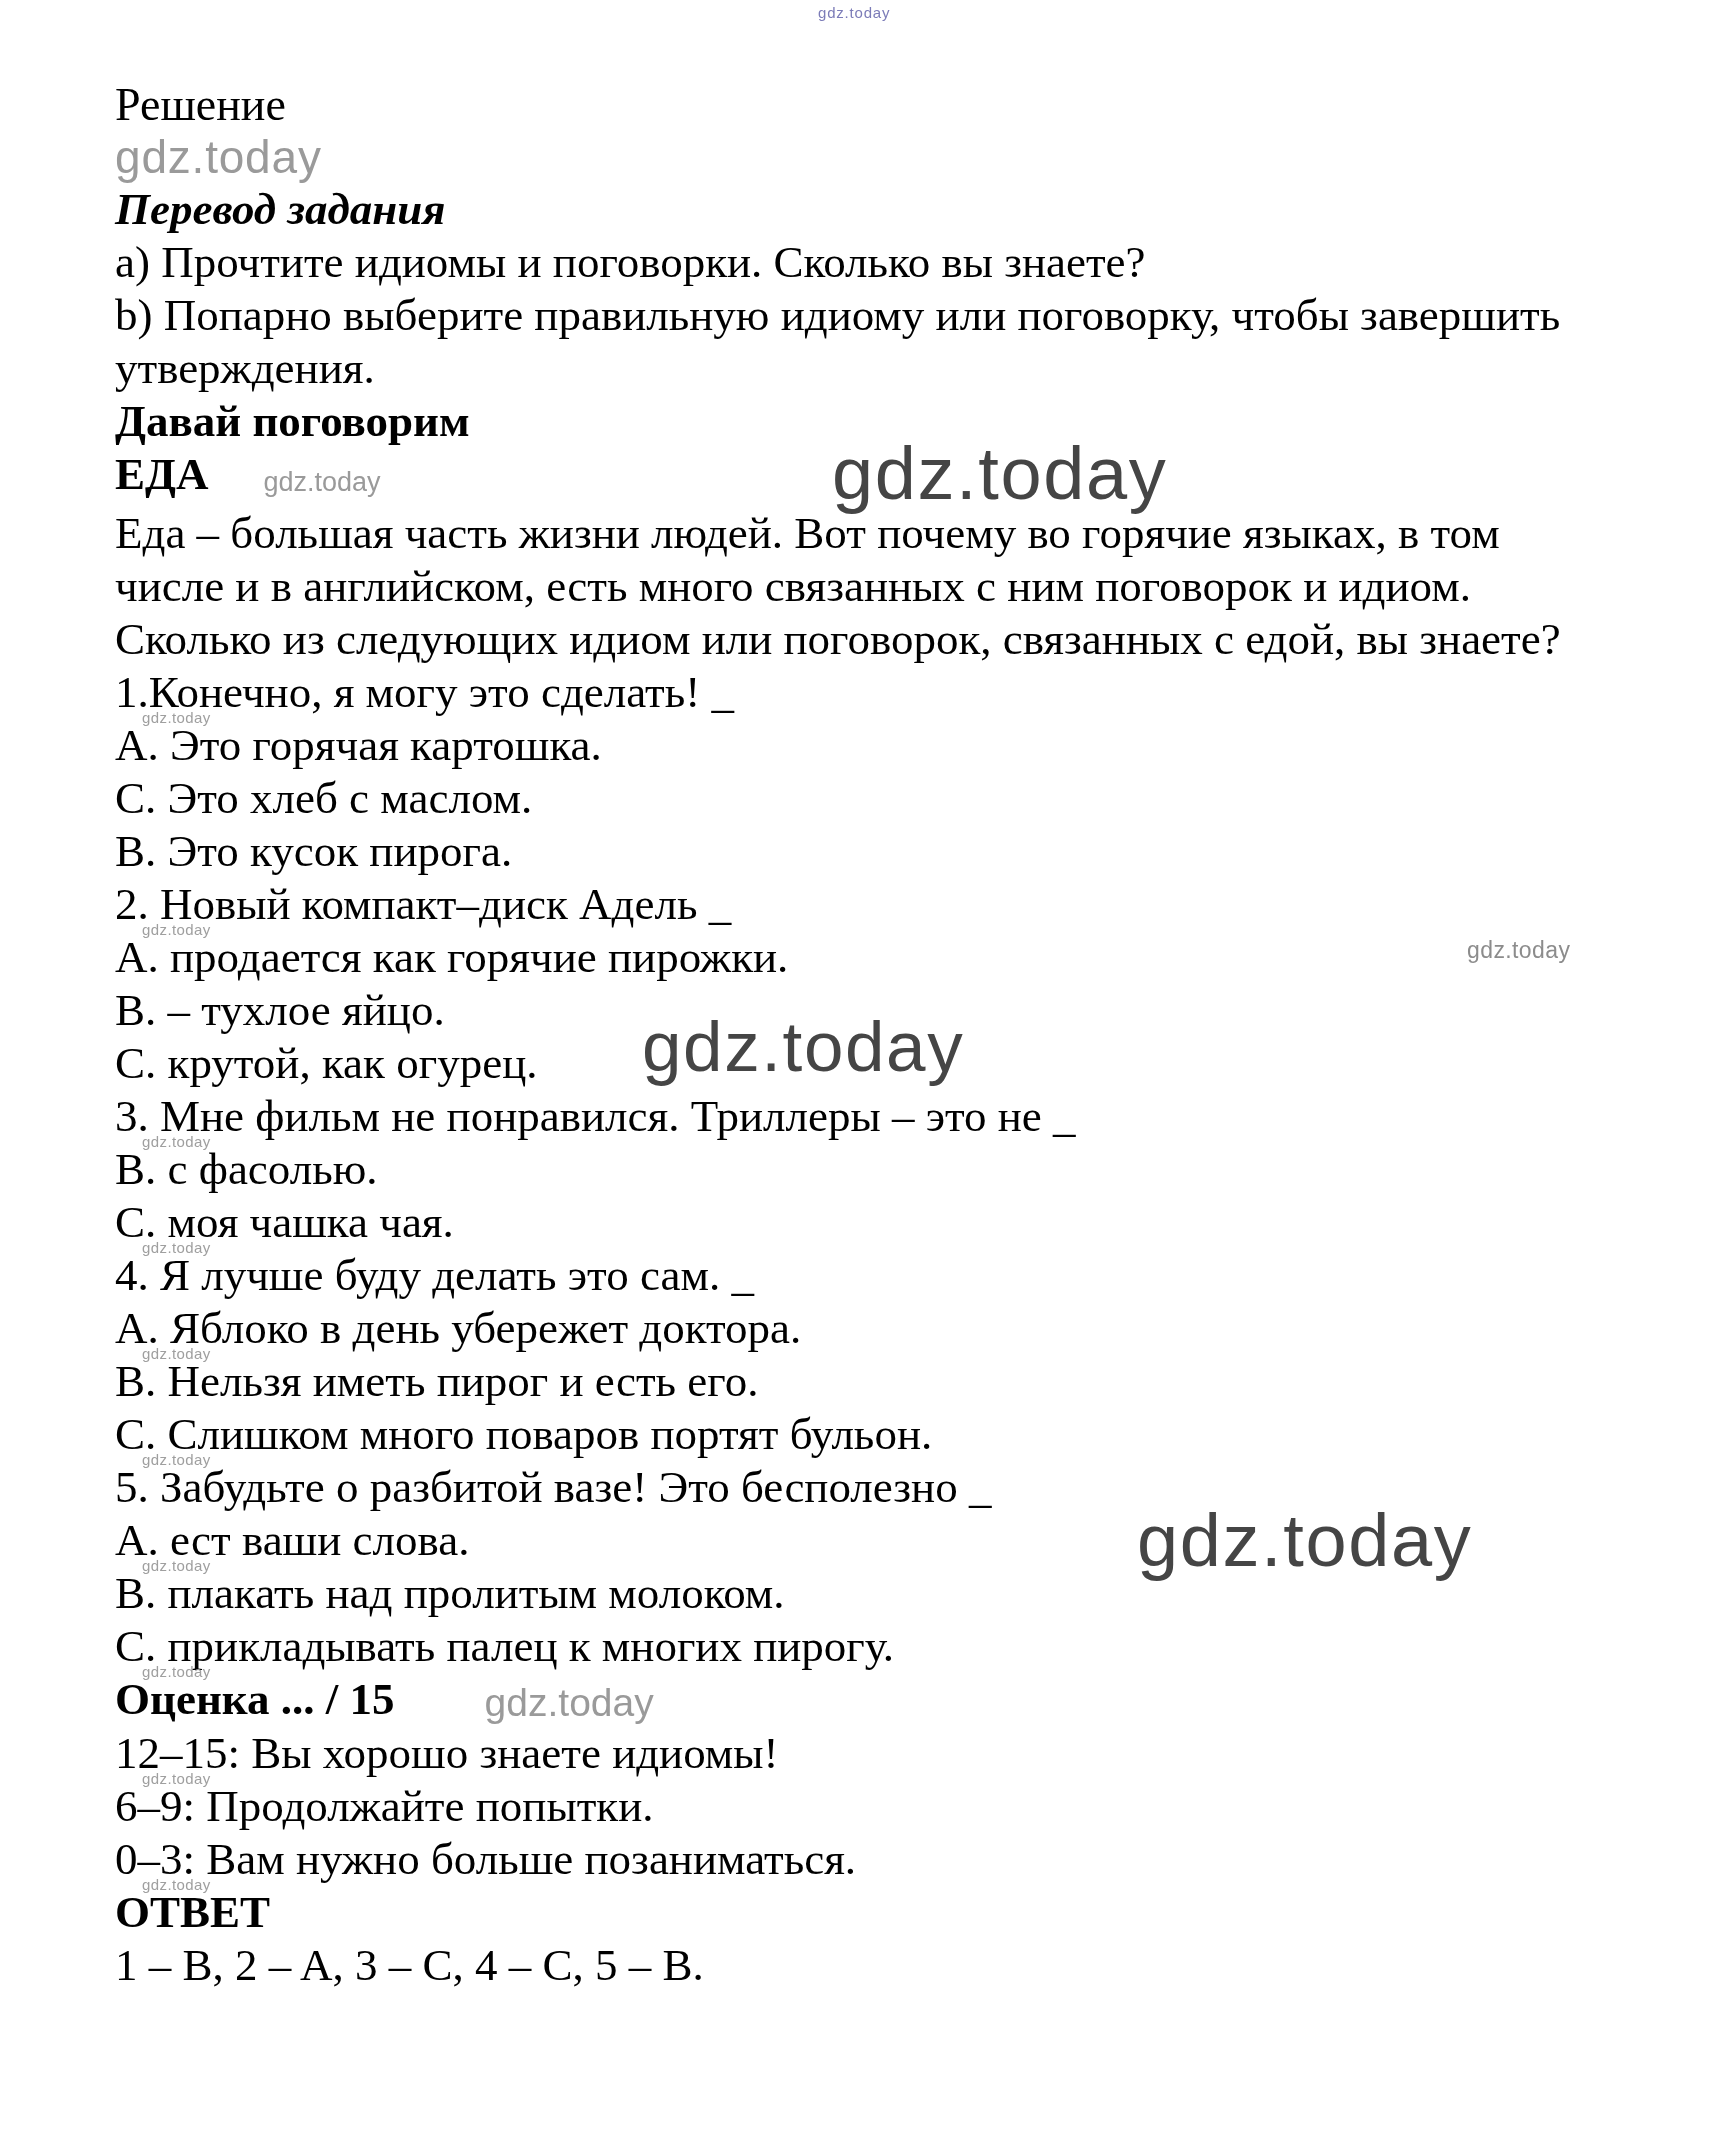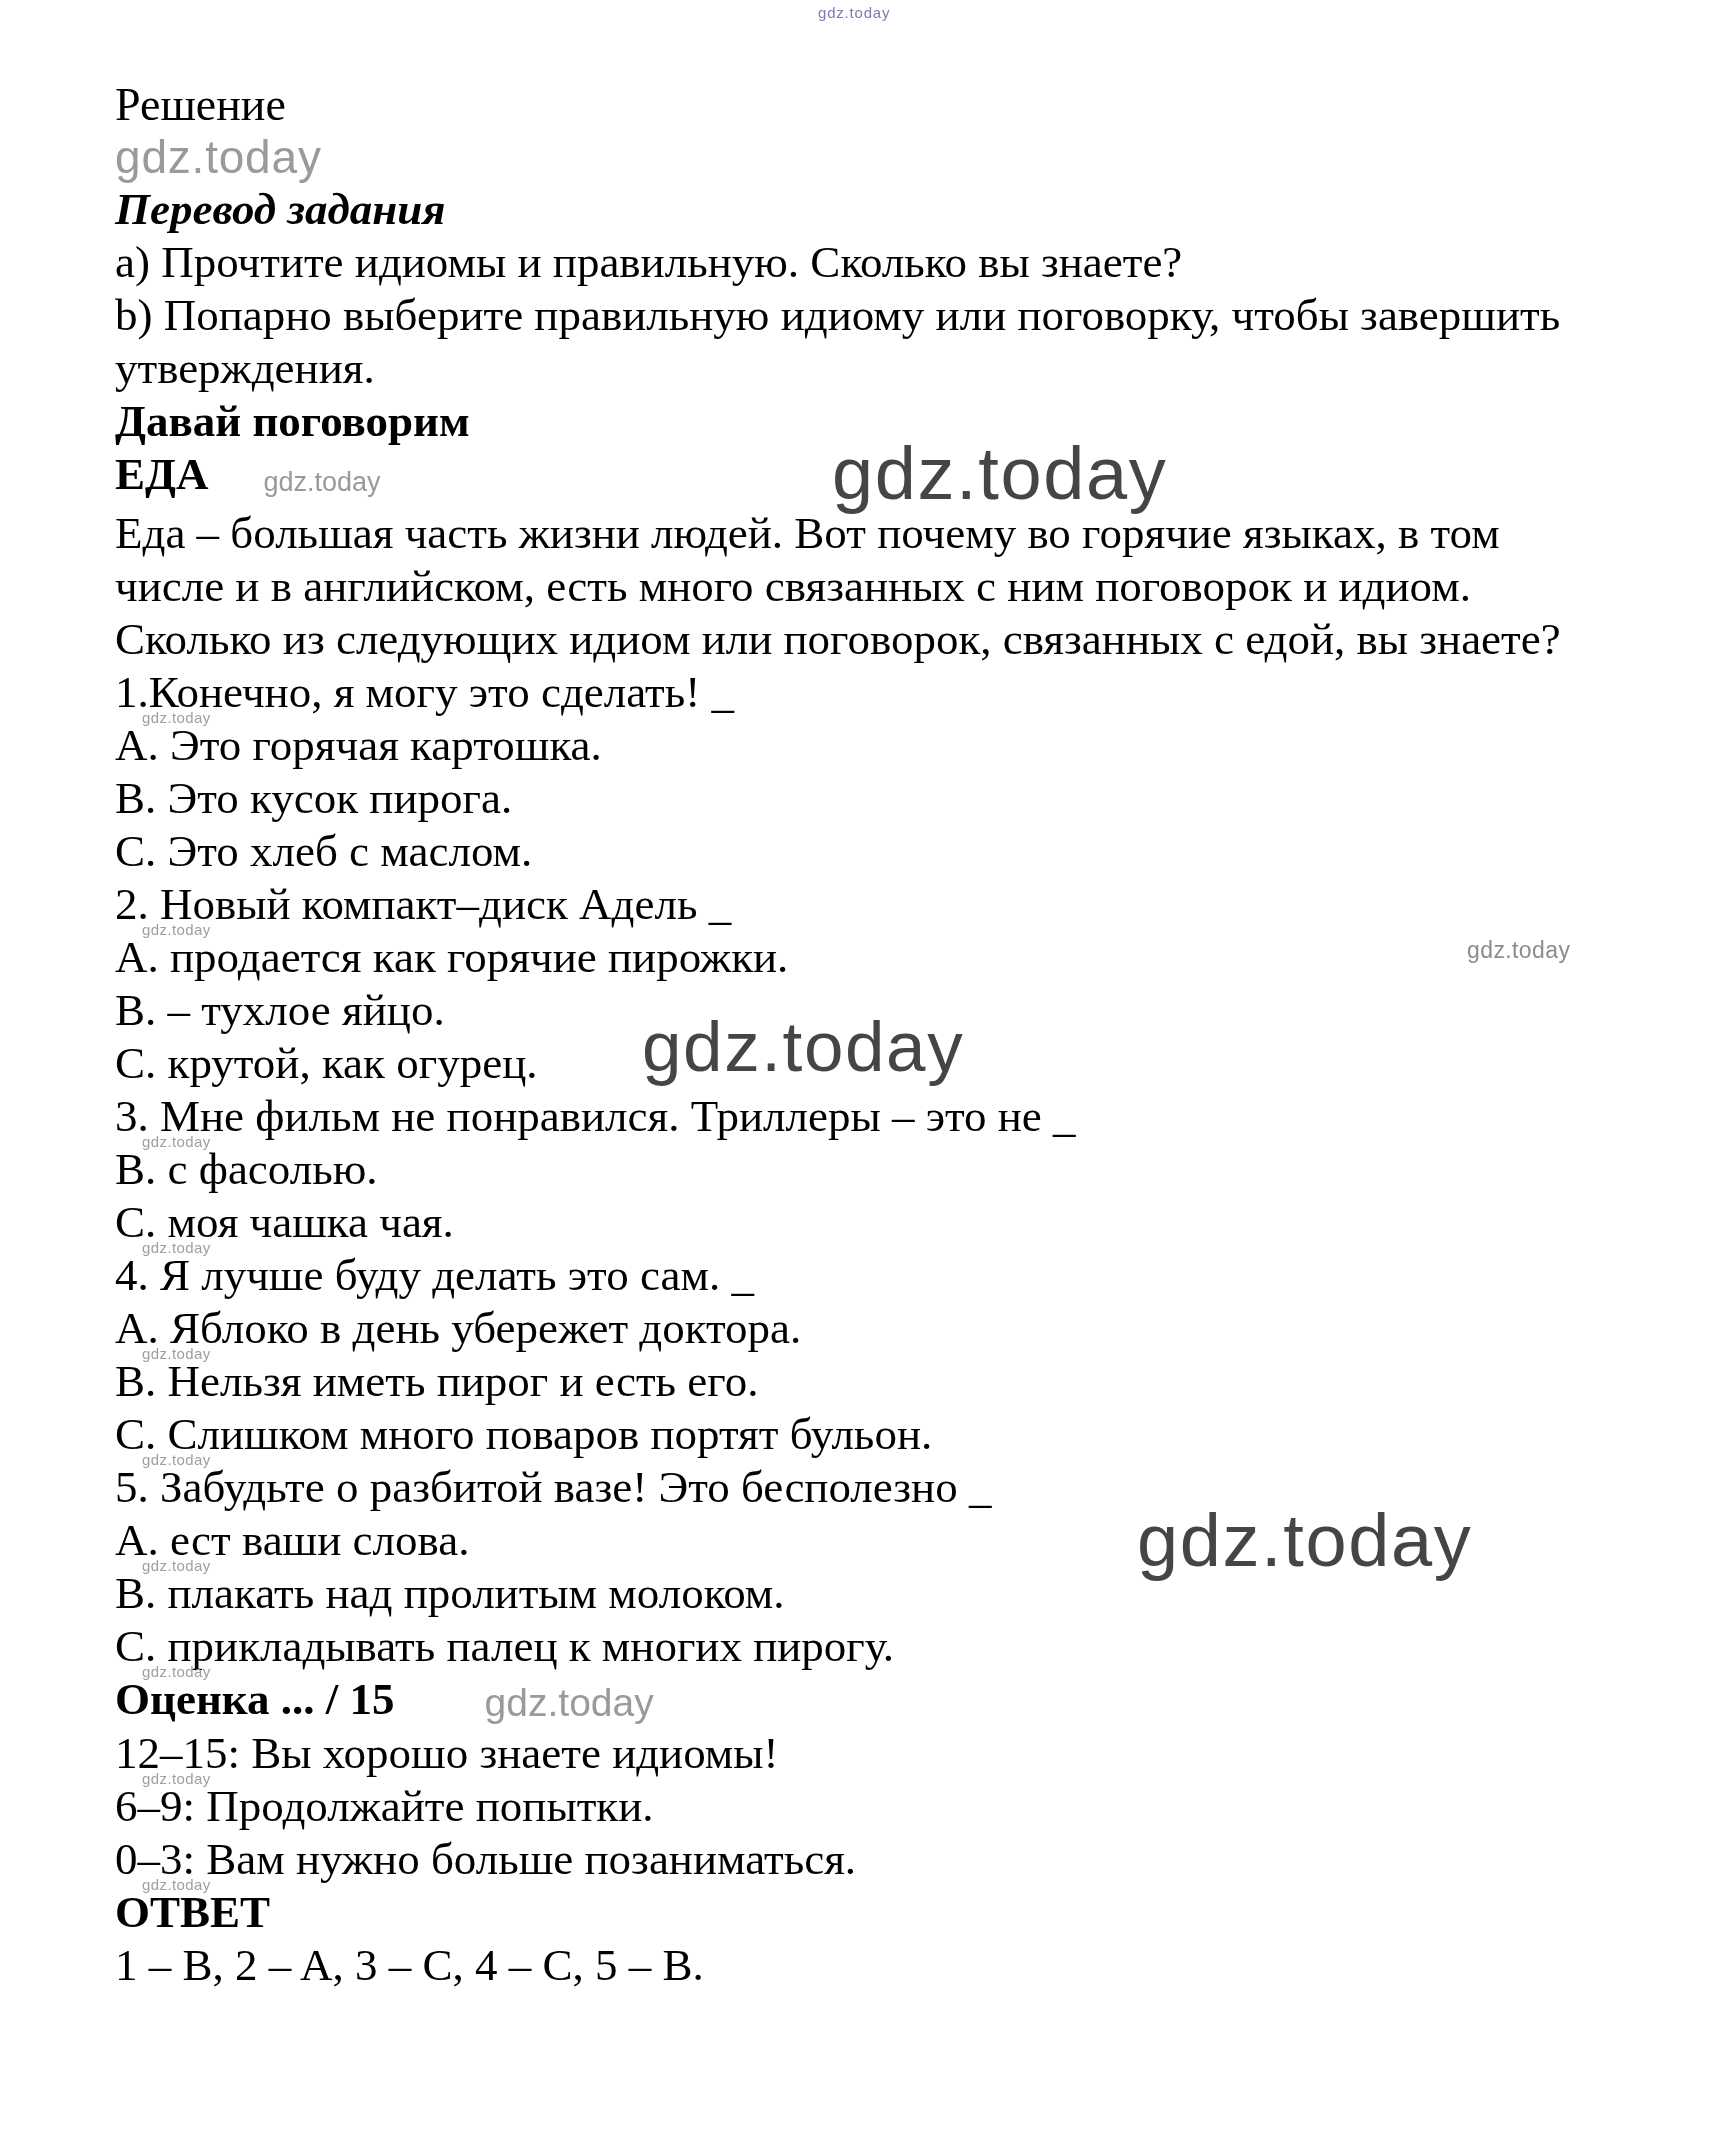--- a/index.html
+++ b/index.html
@@ -54,40 +54,40 @@
   <span class="wm wm-big wm-big-3">gdz.today</span>
   <span class="wm wm-side">gdz.today</span>
 
   <div class="content">
 
     <div class="title">Решение</div>
 
     <div class="wm-line">gdz.today</div>
 
     <div class="line bolditalic">Перевод задания</div>
-    <div class="line">a) Прочтите идиомы и правильную. Сколько вы знаете?</div>
+    <div class="line">a) Прочтите идиомы и поговорки. Сколько вы знаете?</div>
     <div class="line">b) Попарно выберите правильную идиому или поговорку, чтобы завершить</div>
     <div class="line">утверждения.</div>
     <div class="line bold">Давай поговорим</div>
 
     <div class="line bold">
       <span>ЕДА</span><span class="med-wm after-food">gdz.today</span>
     </div>
 
     <div class="line">Еда – большая часть жизни людей. Вот почему во горячие языках, в том</div>
     <div class="line">числе и в английском, есть много связанных с ним поговорок и идиом.</div>
     <div class="line">Сколько из следующих идиом или поговорок, связанных с едой, вы знаете?</div>
 
     <div class="line">1.Конечно, я могу это сделать! _</div>
     <div class="line">
       <span class="tiny-wm">gdz.today</span>
       <span>A. Это горячая картошка.</span>
     </div>
+    <div class="line">C. Это хлеб с маслом.</div>
     <div class="line">B. Это кусок пирога.</div>
-    <div class="line">C. Это хлеб с маслом.</div>
 
     <div class="line">2. Новый компакт–диск Адель _</div>
     <div class="line">
       <span class="tiny-wm">gdz.today</span>
       <span>A. продается как горячие пирожки.</span>
     </div>
     <div class="line">B. – тухлое яйцо.</div>
     <div class="line">C. крутой, как огурец.</div>
 
     <div class="line">3. Мне фильм не понравился. Триллеры – это не _</div>

